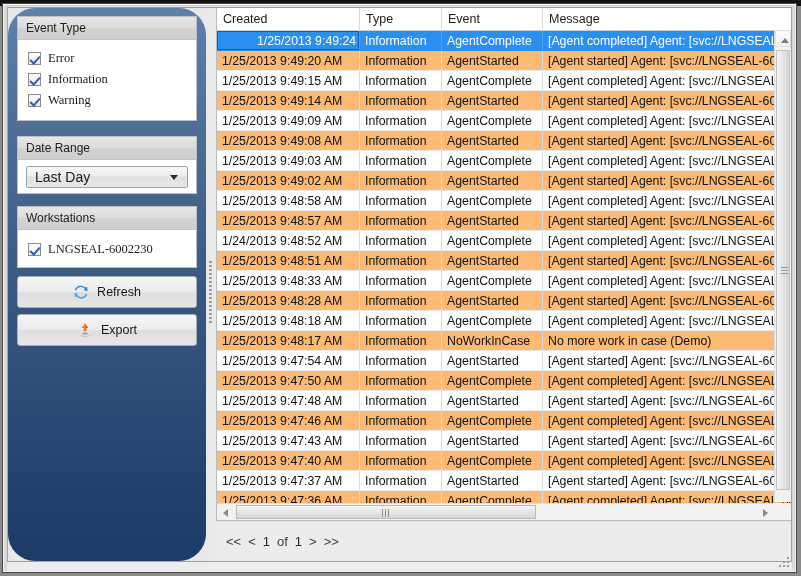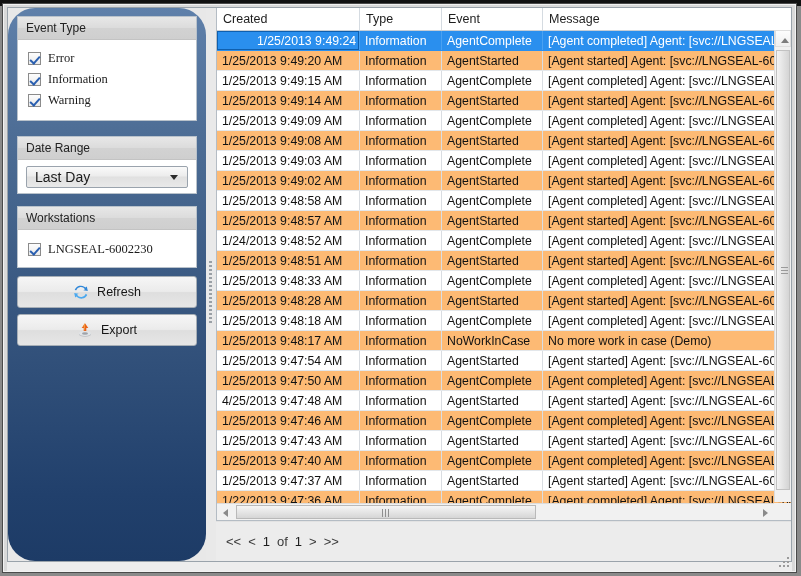--- a/index.html
+++ b/index.html
@@ -329,21 +329,21 @@
                   <td class="c3">AgentStarted</td>
                   <td class="c4">[Agent started] Agent: [svc://LNGSEAL-6002230:1] A</td>
                 </tr>
                 <tr class="alt">
                   <td class="c1">1/25/2013 9:47:50 AM</td>
                   <td class="c2">Information</td>
                   <td class="c3">AgentComplete</td>
                   <td class="c4">[Agent completed] Agent: [svc://LNGSEAL-6002230:</td>
                 </tr>
                 <tr>
-                  <td class="c1">4/25/2013 9:47:48 AM</td>
+                  <td class="c1">1/25/2013 9:47:48 AM</td>
                   <td class="c2">Information</td>
                   <td class="c3">AgentStarted</td>
                   <td class="c4">[Agent started] Agent: [svc://LNGSEAL-6002230:1] A</td>
                 </tr>
                 <tr class="alt">
                   <td class="c1">1/25/2013 9:47:46 AM</td>
                   <td class="c2">Information</td>
                   <td class="c3">AgentComplete</td>
                   <td class="c4">[Agent completed] Agent: [svc://LNGSEAL-6002230:</td>
                 </tr>
@@ -359,21 +359,21 @@
                   <td class="c3">AgentComplete</td>
                   <td class="c4">[Agent completed] Agent: [svc://LNGSEAL-6002230:</td>
                 </tr>
                 <tr>
                   <td class="c1">1/25/2013 9:47:37 AM</td>
                   <td class="c2">Information</td>
                   <td class="c3">AgentStarted</td>
                   <td class="c4">[Agent started] Agent: [svc://LNGSEAL-6002230:1] A</td>
                 </tr>
                 <tr class="alt">
-                  <td class="c1">1/22/2013 9:47:36 AM</td>
+                  <td class="c1">1/25/2013 9:47:36 AM</td>
                   <td class="c2">Information</td>
                   <td class="c3">AgentComplete</td>
                   <td class="c4">[Agent completed] Agent: [svc://LNGSEAL-6002230:</td>
                 </tr>
                 <tr>
                   <td class="c1">1/25/2013 9:47:29 AM</td>
                   <td class="c2">Information</td>
                   <td class="c3">AgentComplete</td>
                   <td class="c4">[Agent completed] Agent: [svc://LNGSEAL-6002230:</td>
                 </tr>

